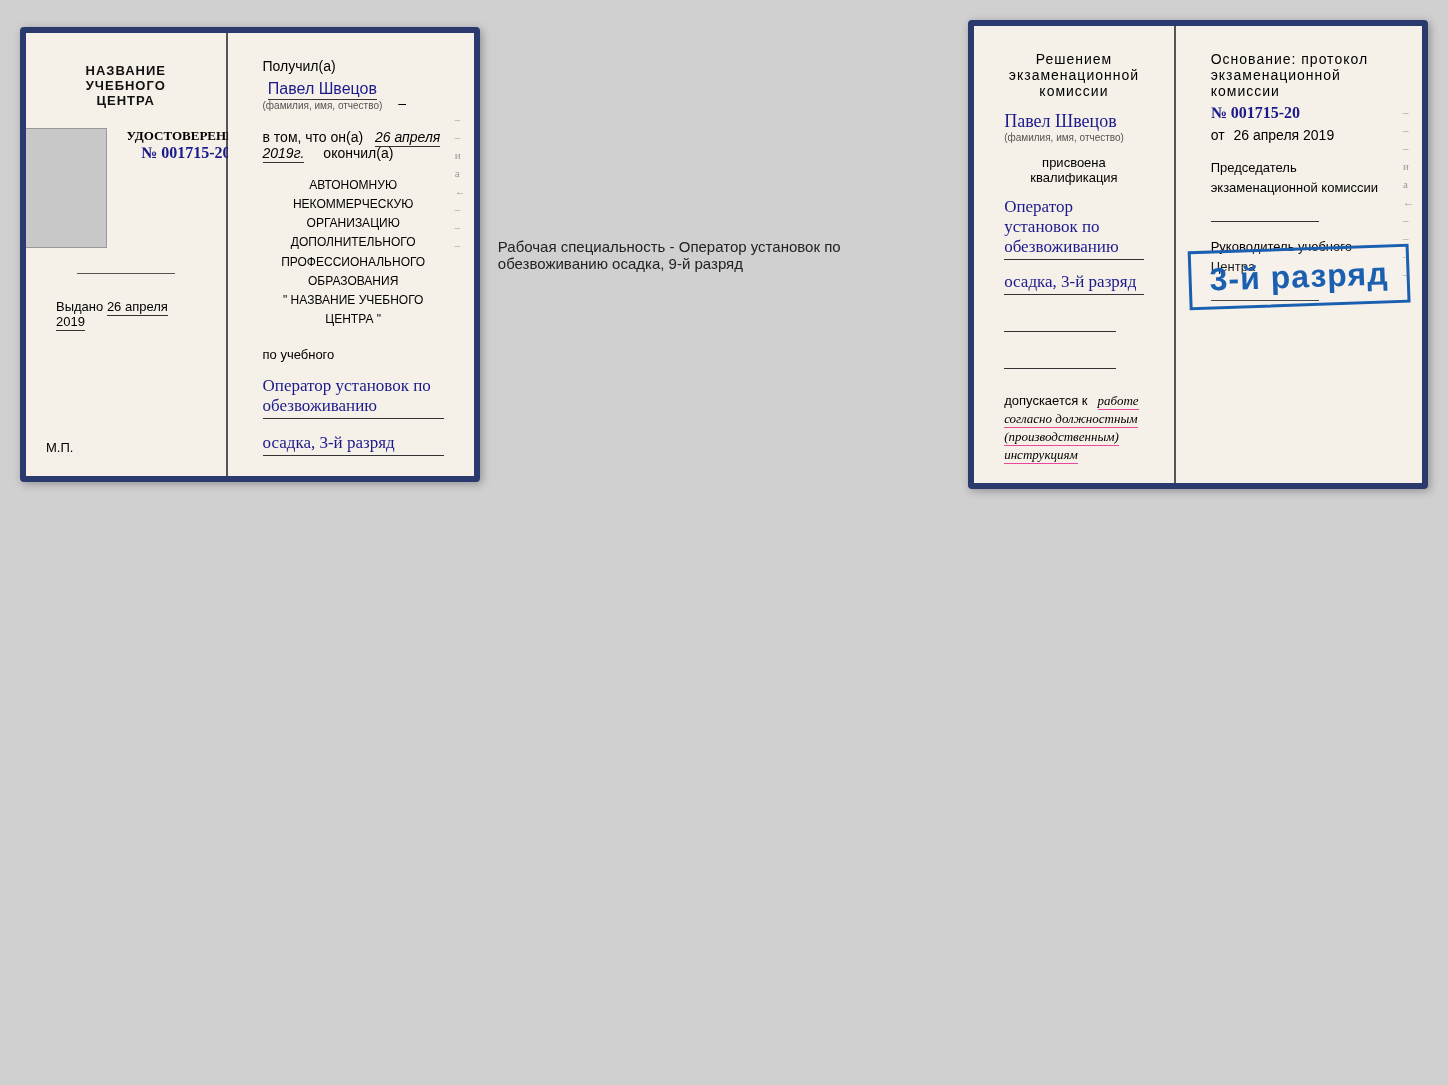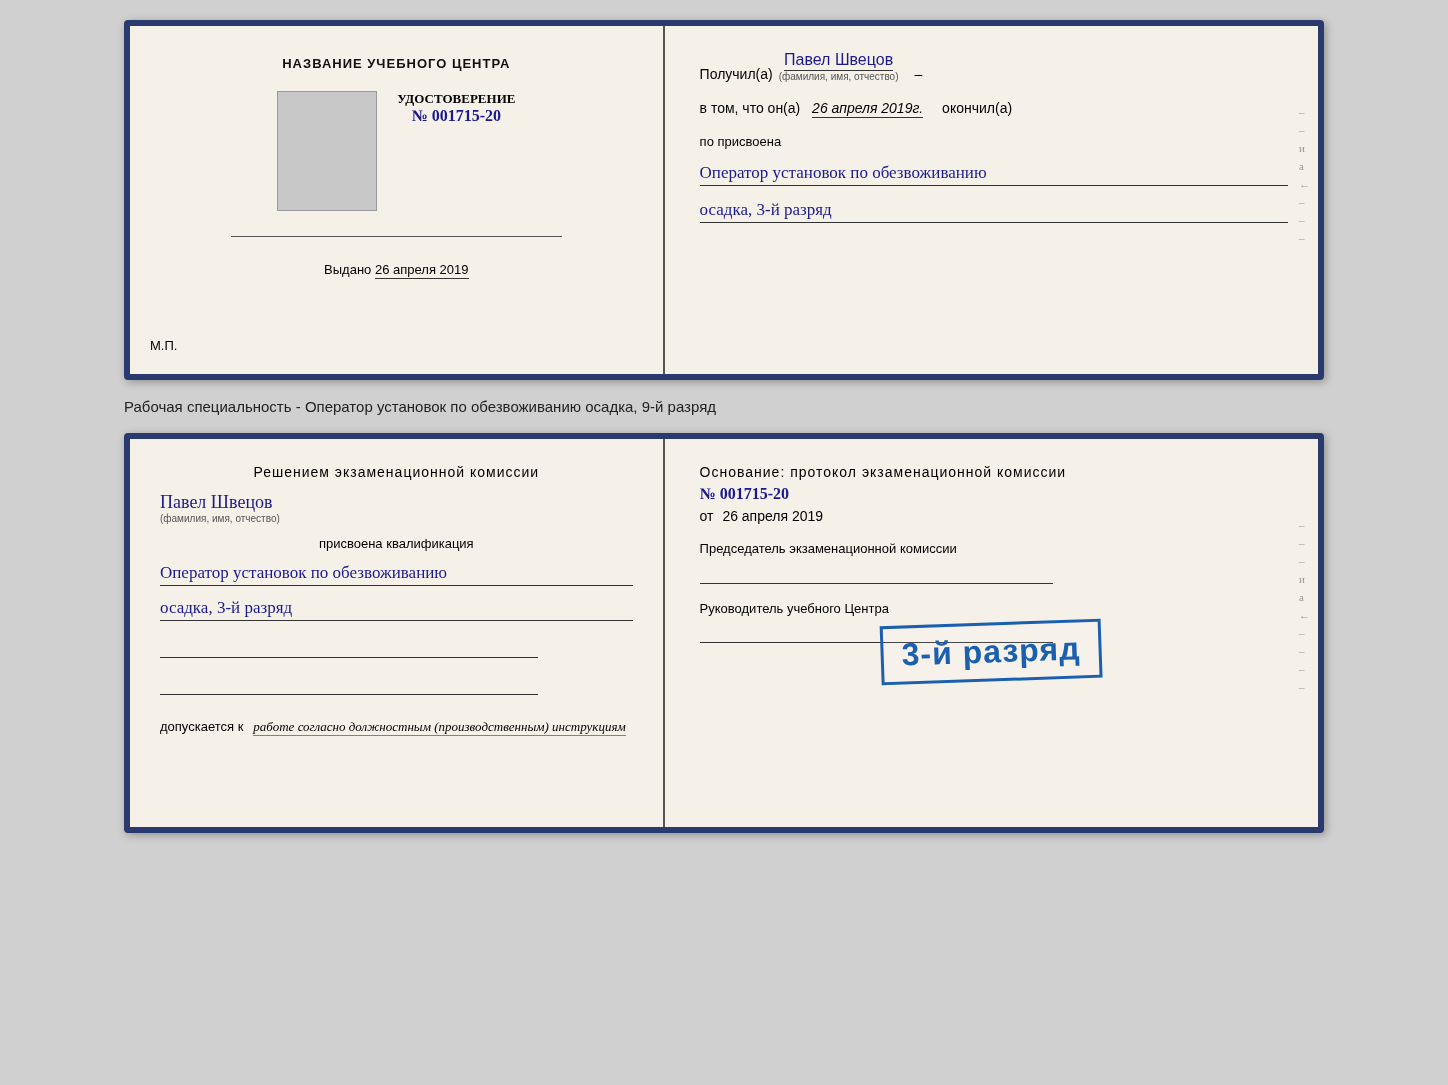--- a/index.html
+++ b/index.html
@@ -9,21 +9,20 @@
       display: flex;
       flex-direction: column;
       align-items: center;
       padding: 20px;
       min-height: 1085px;
       width: 1448px;
     }
 
     .document-wrapper {
       display: flex;
-      flex-direction: column;
       align-items: center;
       gap: 18px;
       width: 100%;
     }
 
     
     .document-card {
       background: #f5f0e8;
       border: 6px solid #2a3a6e;
       border-radius: 4px;
@@ -373,22 +372,27 @@
         </div>
         <span style="font-size:14px; font-family:Arial,sans-serif; margin-left:10px;">–</span>
       </div>
 
       <div class="confirm-line">
         <span>в том, что он(а)</span>
         <span class="confirm-date" style="margin-left:8px;">26 апреля 2019г.</span>
         <span style="margin-left:15px;">окончил(а)</span>
       </div>
 
-
-      <div class="profession-label">по присвоена</div>
+      <div class="org-block">
+        <div>АВТОНОМНУЮ НЕКОММЕРЧЕСКУЮ ОРГАНИЗАЦИЮ</div>
+        <div>ДОПОЛНИТЕЛЬНОГО ПРОФЕССИОНАЛЬНОГО ОБРАЗОВАНИЯ</div>
+        <div>"  НАЗВАНИЕ УЧЕБНОГО ЦЕНТРА  "</div>
+      </div>
+
+      <div class="profession-label">по учебного</div>
       <div class="profession-value">Оператор установок по обезвоживанию</div>
       <div class="rank-value">осадка, 3-й разряд</div>
 
       <div class="right-deco-vertical">
         <span class="right-margin-chars">–</span>
         <span class="right-margin-chars">–</span>
         <span class="right-margin-chars">и</span>
         <span class="right-margin-chars">а</span>
         <span class="right-margin-chars">←</span>
         <span class="right-margin-chars">–</span>

